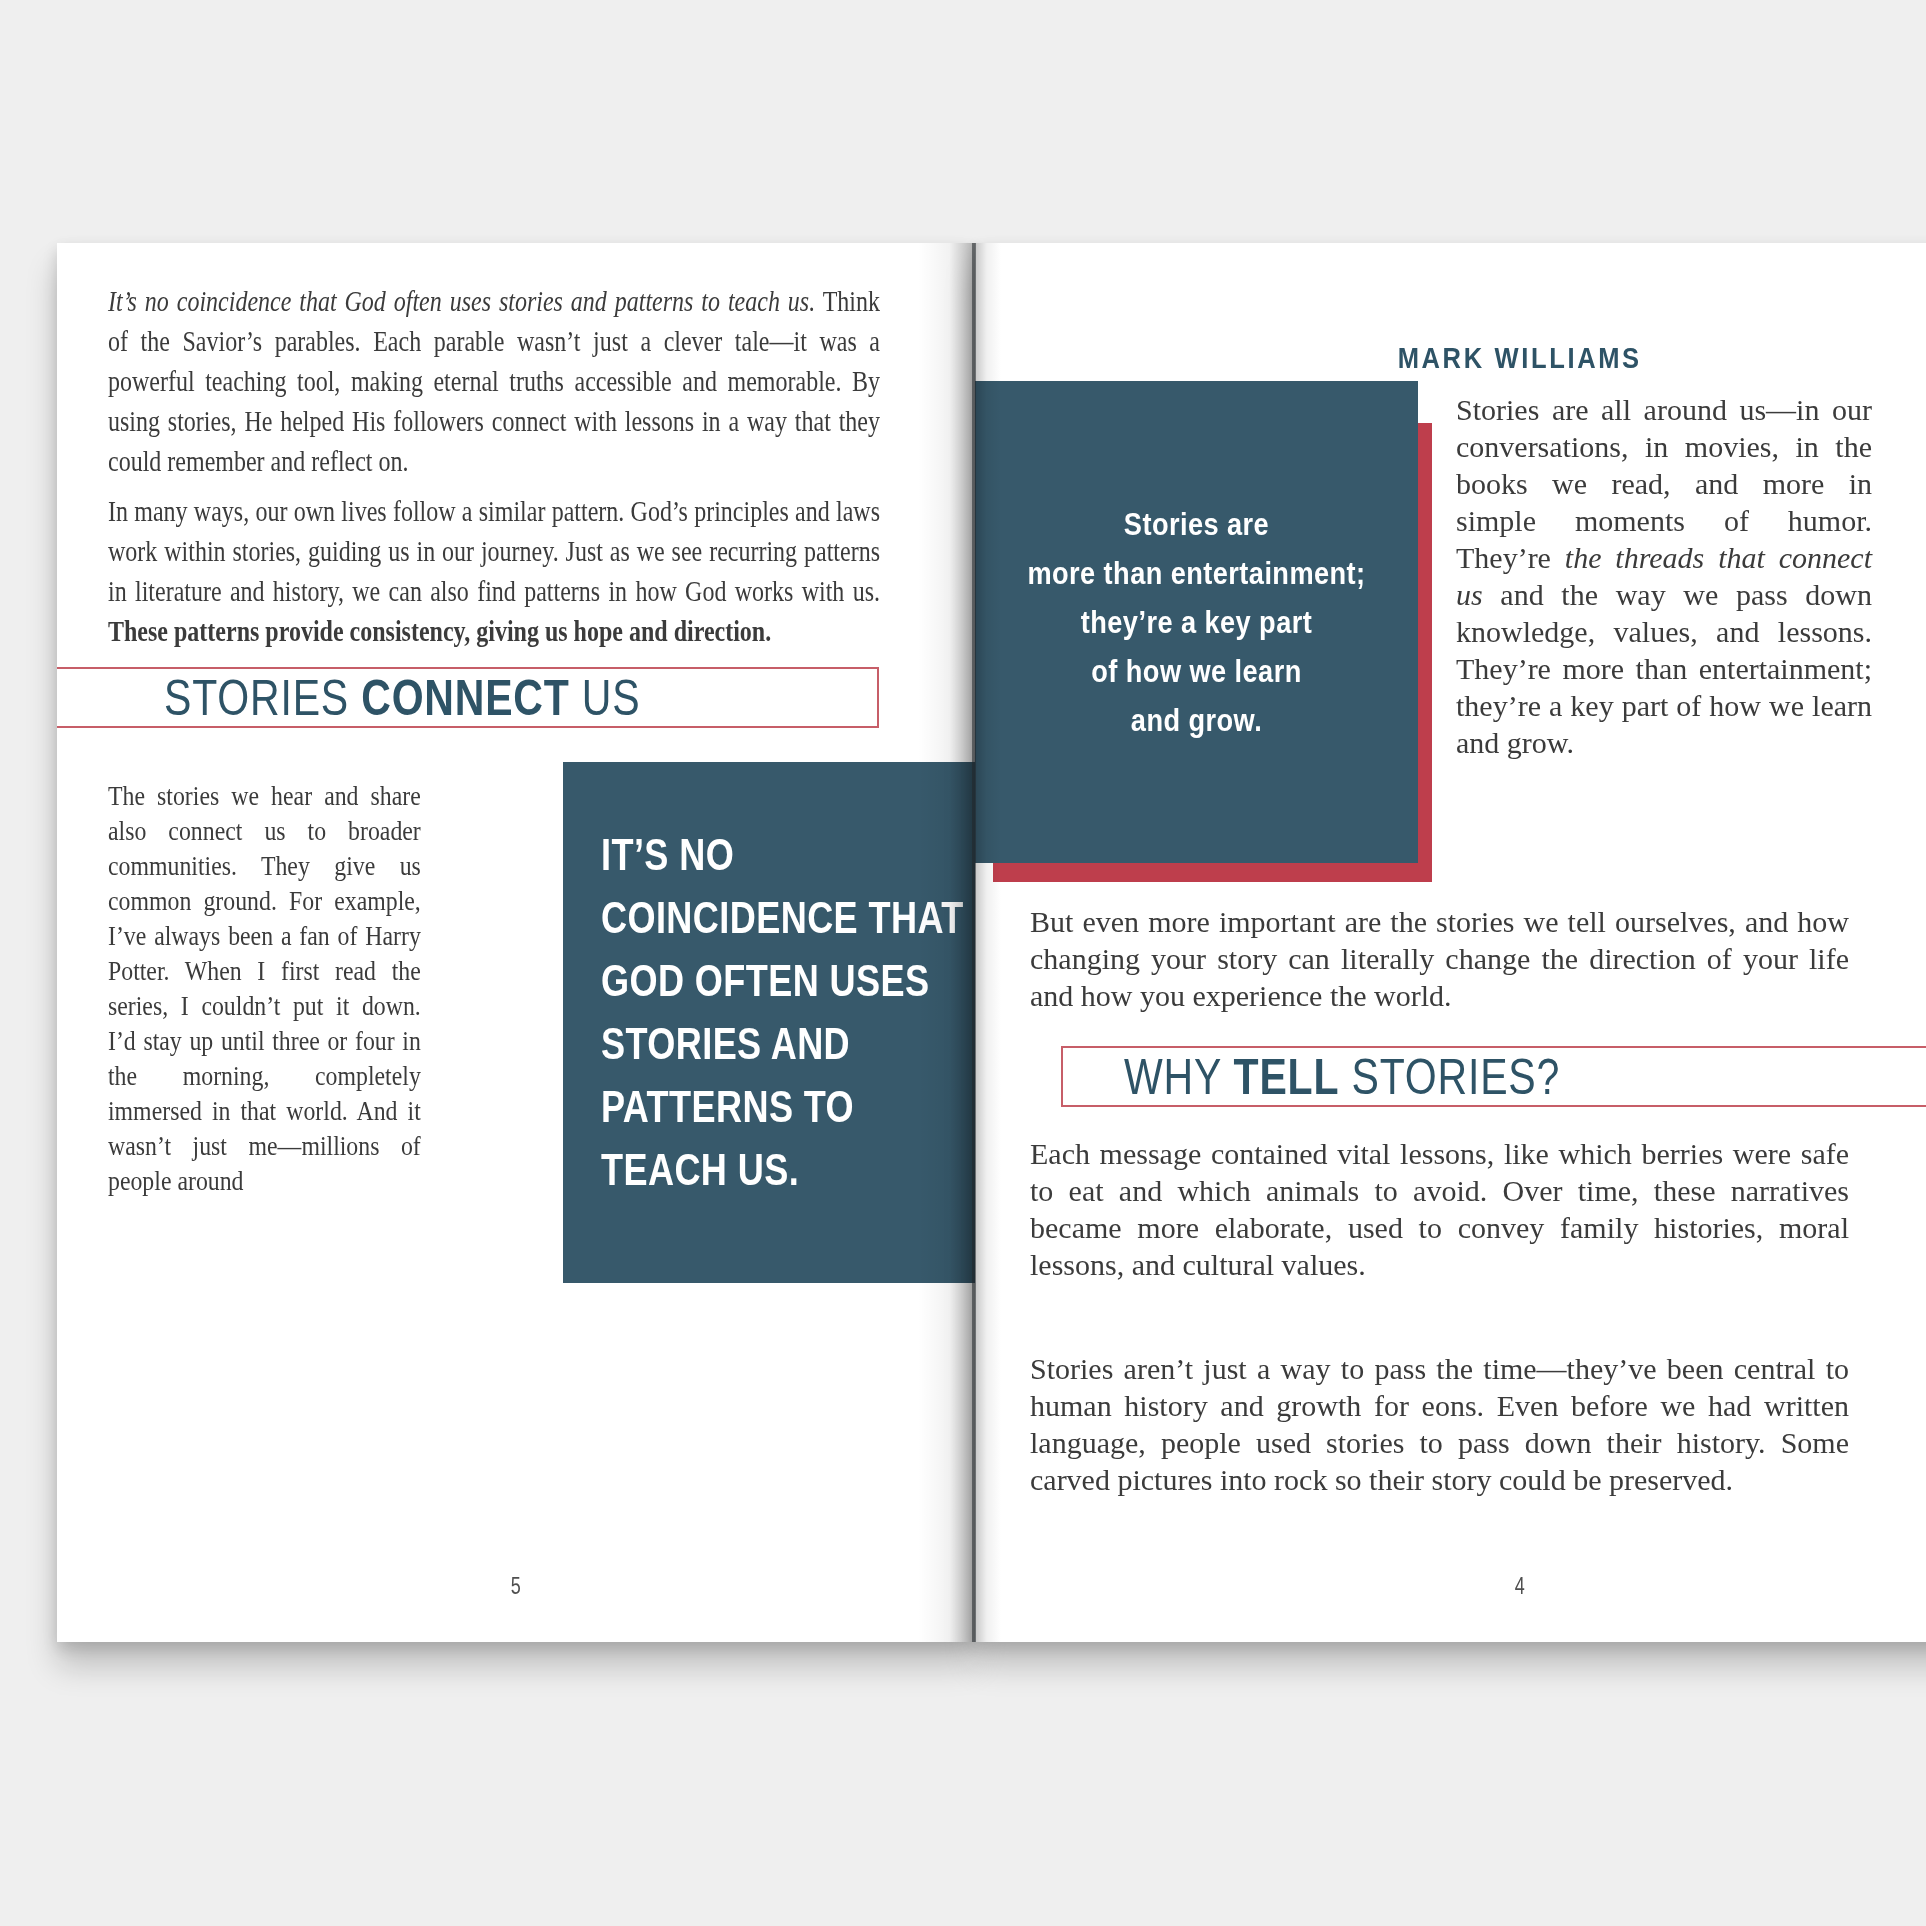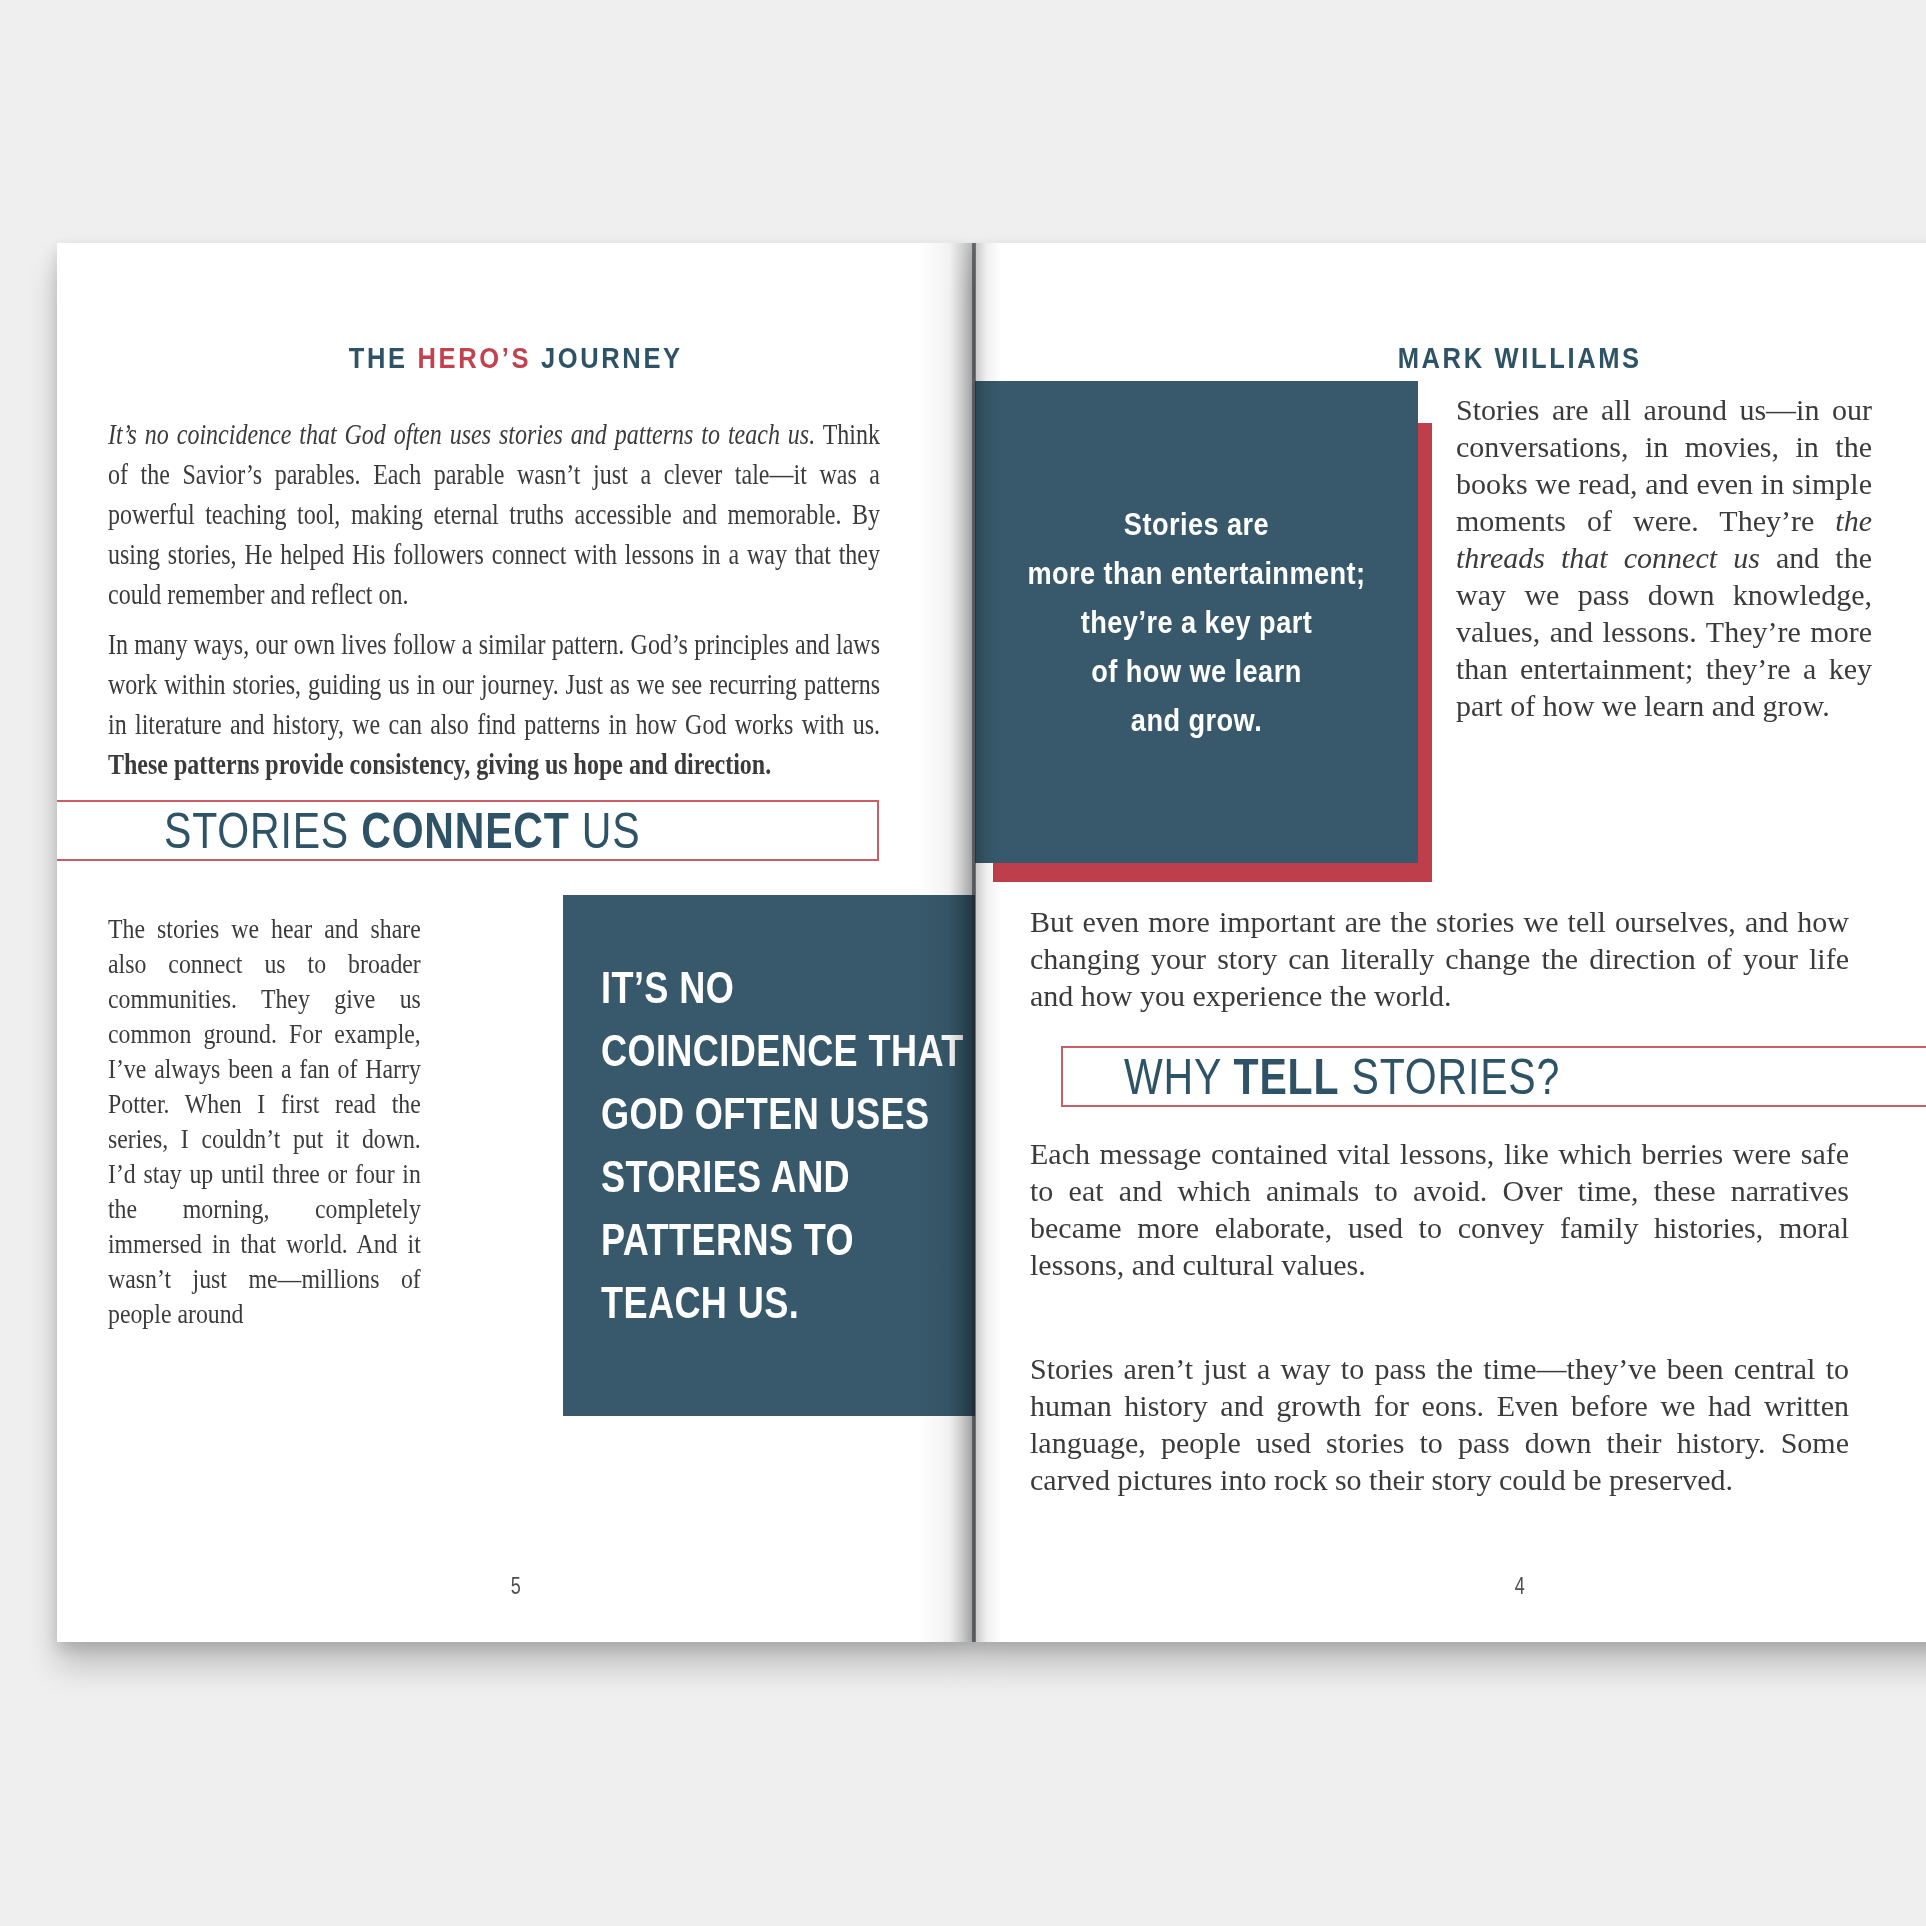--- a/index.html
+++ b/index.html
@@ -113,23 +113,20 @@
   }
   .pagenum .condX { transform:scaleX(0.75); transform-origin:50% 50%; }
 </style>
 </head>
 <body>
 
 <div class="stage" style="--bg: #efefef; --page: #ffffff; --navy-box: #37596B; --navy-text: #2E5366; --red: #C2424E; --red-border: #C75E68; --red-shadow: #BE3E4C; --body-text: #3B3B3B; --pagenum-text: #4F4F4F;">
 
   <div class="page page-left">
 
-    <div class="running-head">
-      <span class="condX"><span class="c-navy">THE </span><span class="c-red">HERO’S</span><span class="c-navy"> JOURNEY</span></span>
-    </div>
 
     <div class="serif lp-para lp-para1"><span class="it">It’s no coincidence that God often uses stories and patterns to teach us.</span><span> Think of the Savior’s parables. Each parable wasn’t just a clever tale—it was a powerful teaching tool, making eternal truths accessible and memorable. By using stories, He helped His followers connect with lessons in a way that they could remember and reflect on.</span></div>
 
     <div class="serif lp-para lp-para2"><span>In many ways, our own lives follow a similar pattern. God’s principles and laws work within stories, guiding us in our journey. Just as we see recurring patterns in literature and history, we can also find patterns in how God works with us. </span><span class="bd">These patterns provide consistency, giving us hope and direction.</span></div>
 
     <div class="headbox headbox-left">
       <div class="headline">
         <span class="condX"><span>STORIES </span><span class="bd">CONNECT</span><span> US</span></span>
       </div>
     </div>
@@ -163,21 +160,21 @@
         <div class="callout-red"></div>
         <div class="callout-blue">
           <div class="quote">Stories are
 more than entertainment;
 they’re a key part
 of how we learn
 and grow.</div>
         </div>
       </div>
       <div class="rp-colgap"></div>
-      <div class="serif rp-col"><span>Stories are all around us—in our conversations, in movies, in the books we read, and even in simple moments of were. They’re </span><span class="it">the threads that connect us</span><span> and the way we pass down knowledge, values, and lessons. They’re more than entertainment; they’re a key part of how we learn and grow.</span></div>
+      <div class="serif rp-col"><span>Stories are all around us—in our conversations, in movies, in the books we read, and more in simple moments of humor. They’re </span><span class="it">the threads that connect us</span><span> and the way we pass down knowledge, values, and lessons. They’re more than entertainment; they’re a key part of how we learn and grow.</span></div>
     </div>
 
     <div class="serif rp-para rp-para-but">But even more important are the stories we tell ourselves, and how changing your story can literally change the direction of your life and how you experience the world.</div>
 
     <div class="headbox headbox-right">
       <div class="headline">
         <span class="condX"><span>WHY </span><span class="bd">TELL</span><span> STORIES?</span></span>
       </div>
     </div>
 

